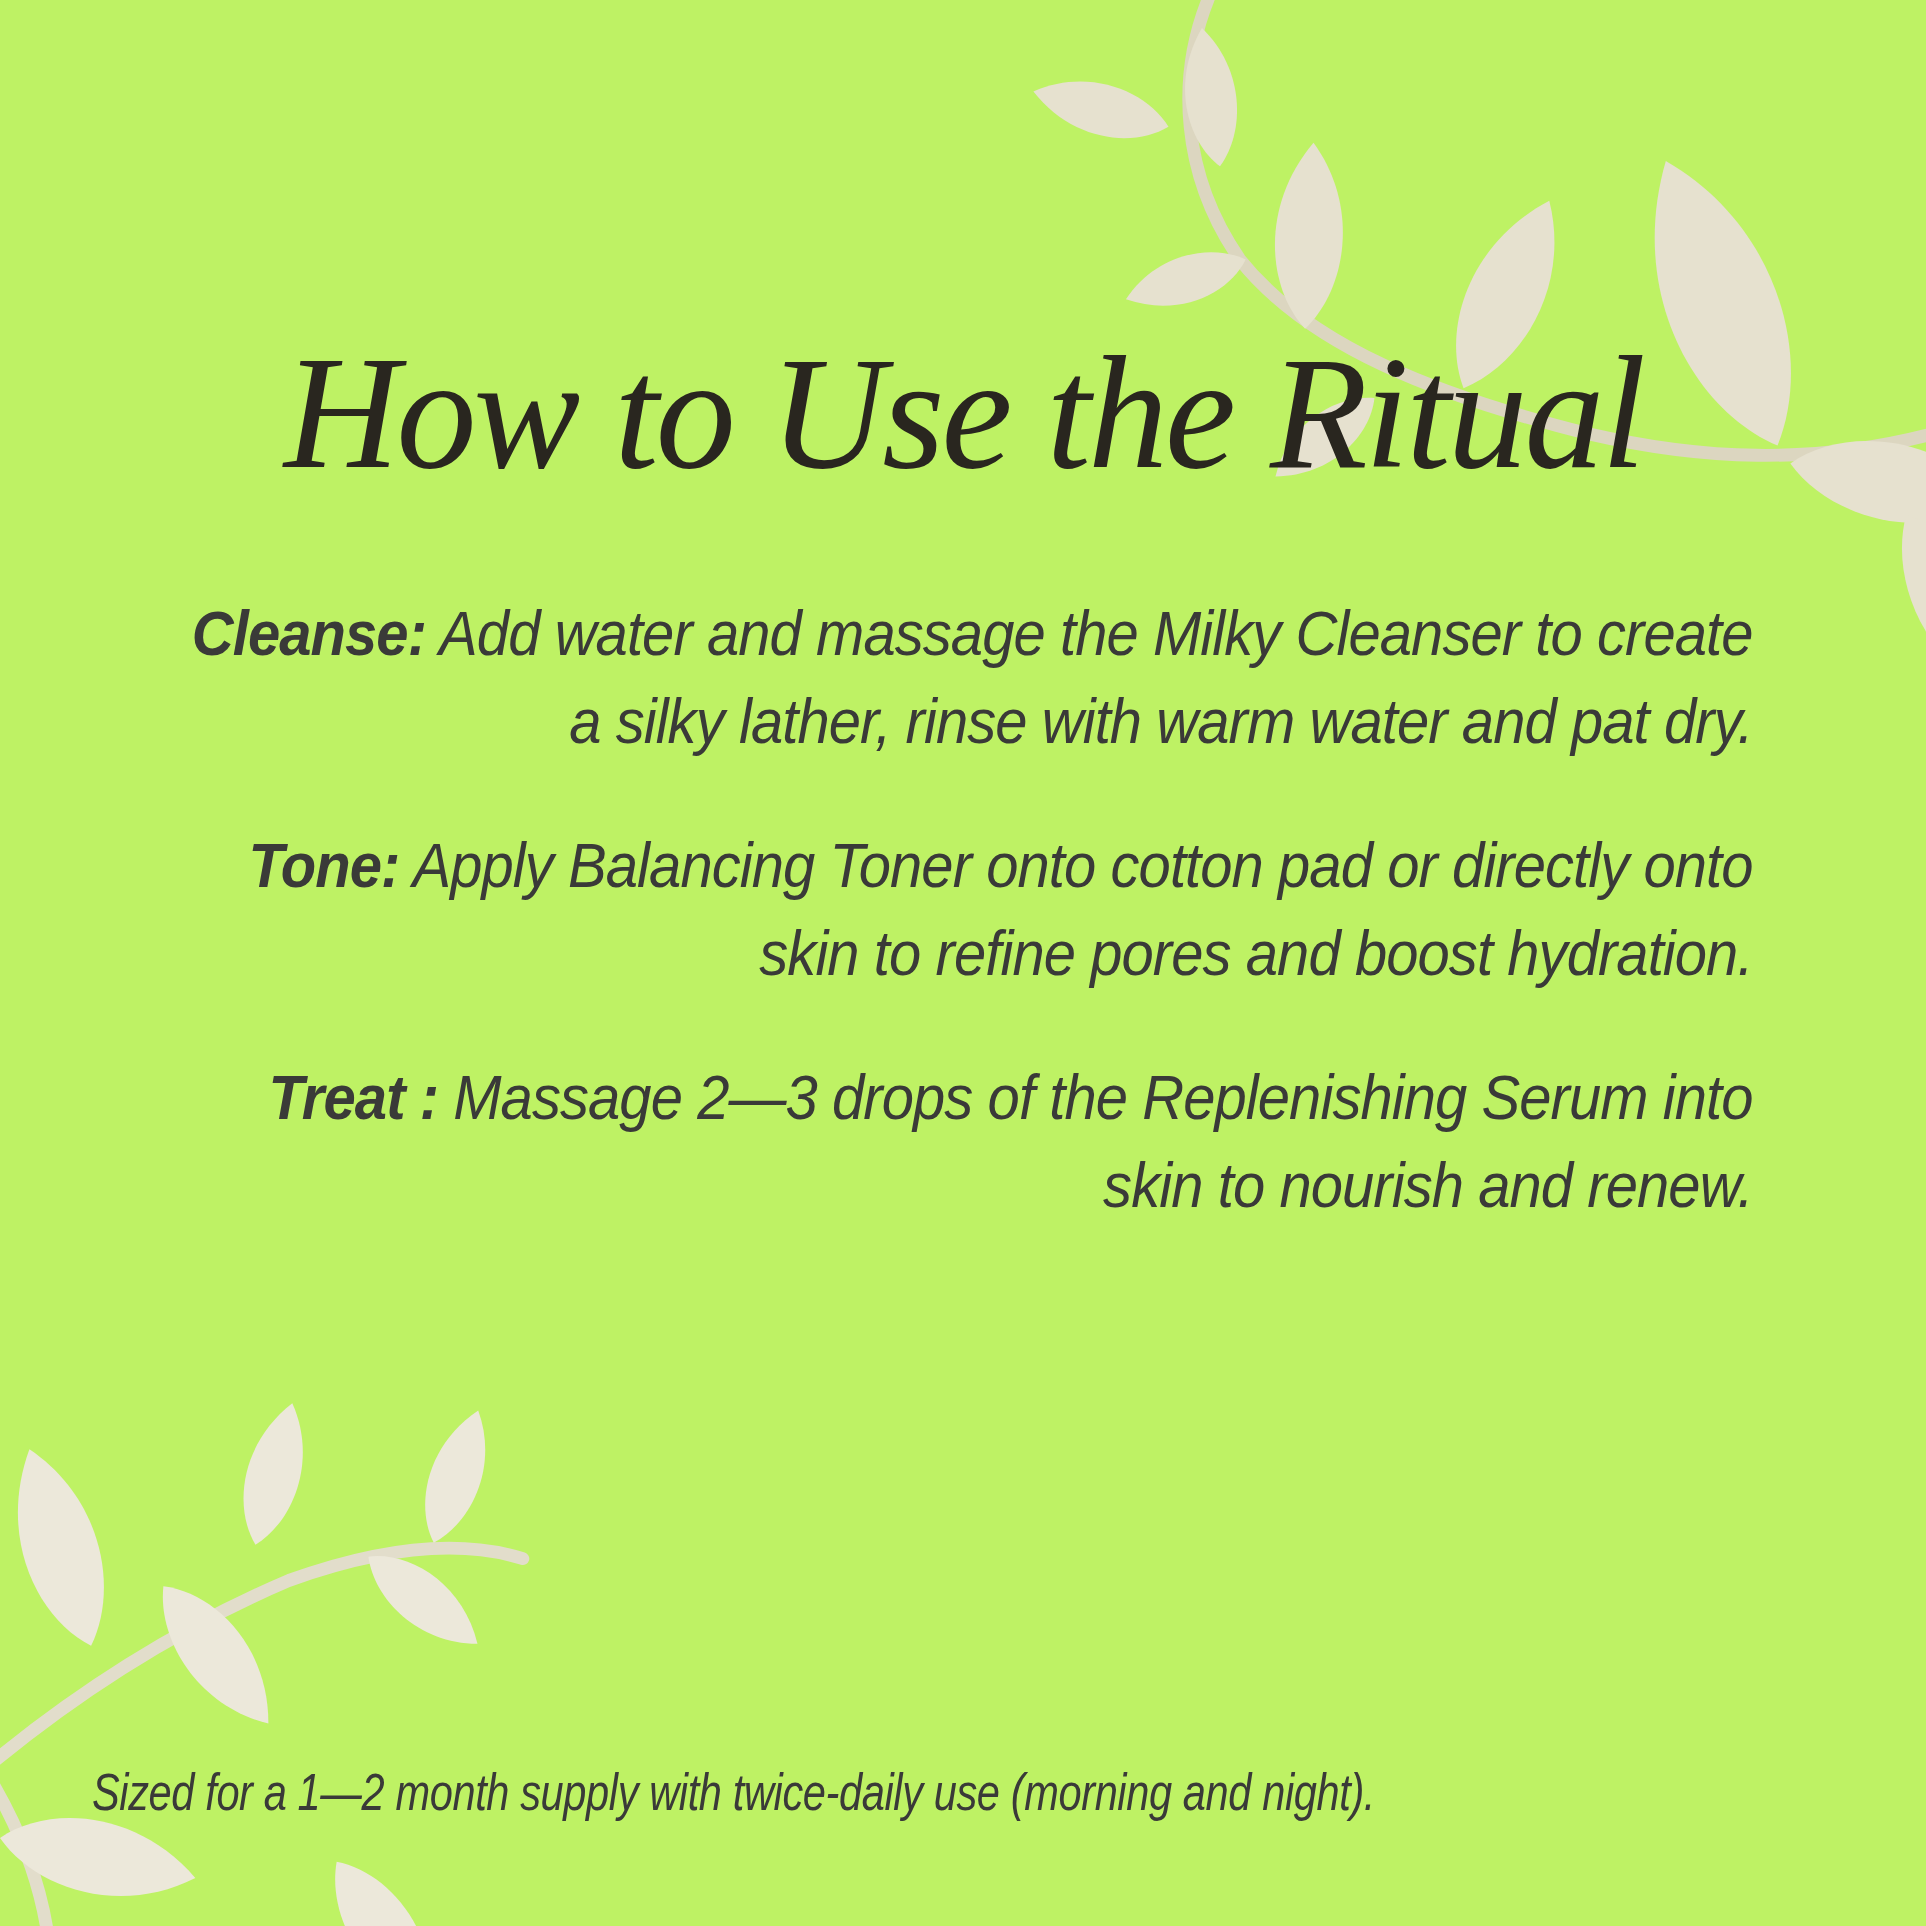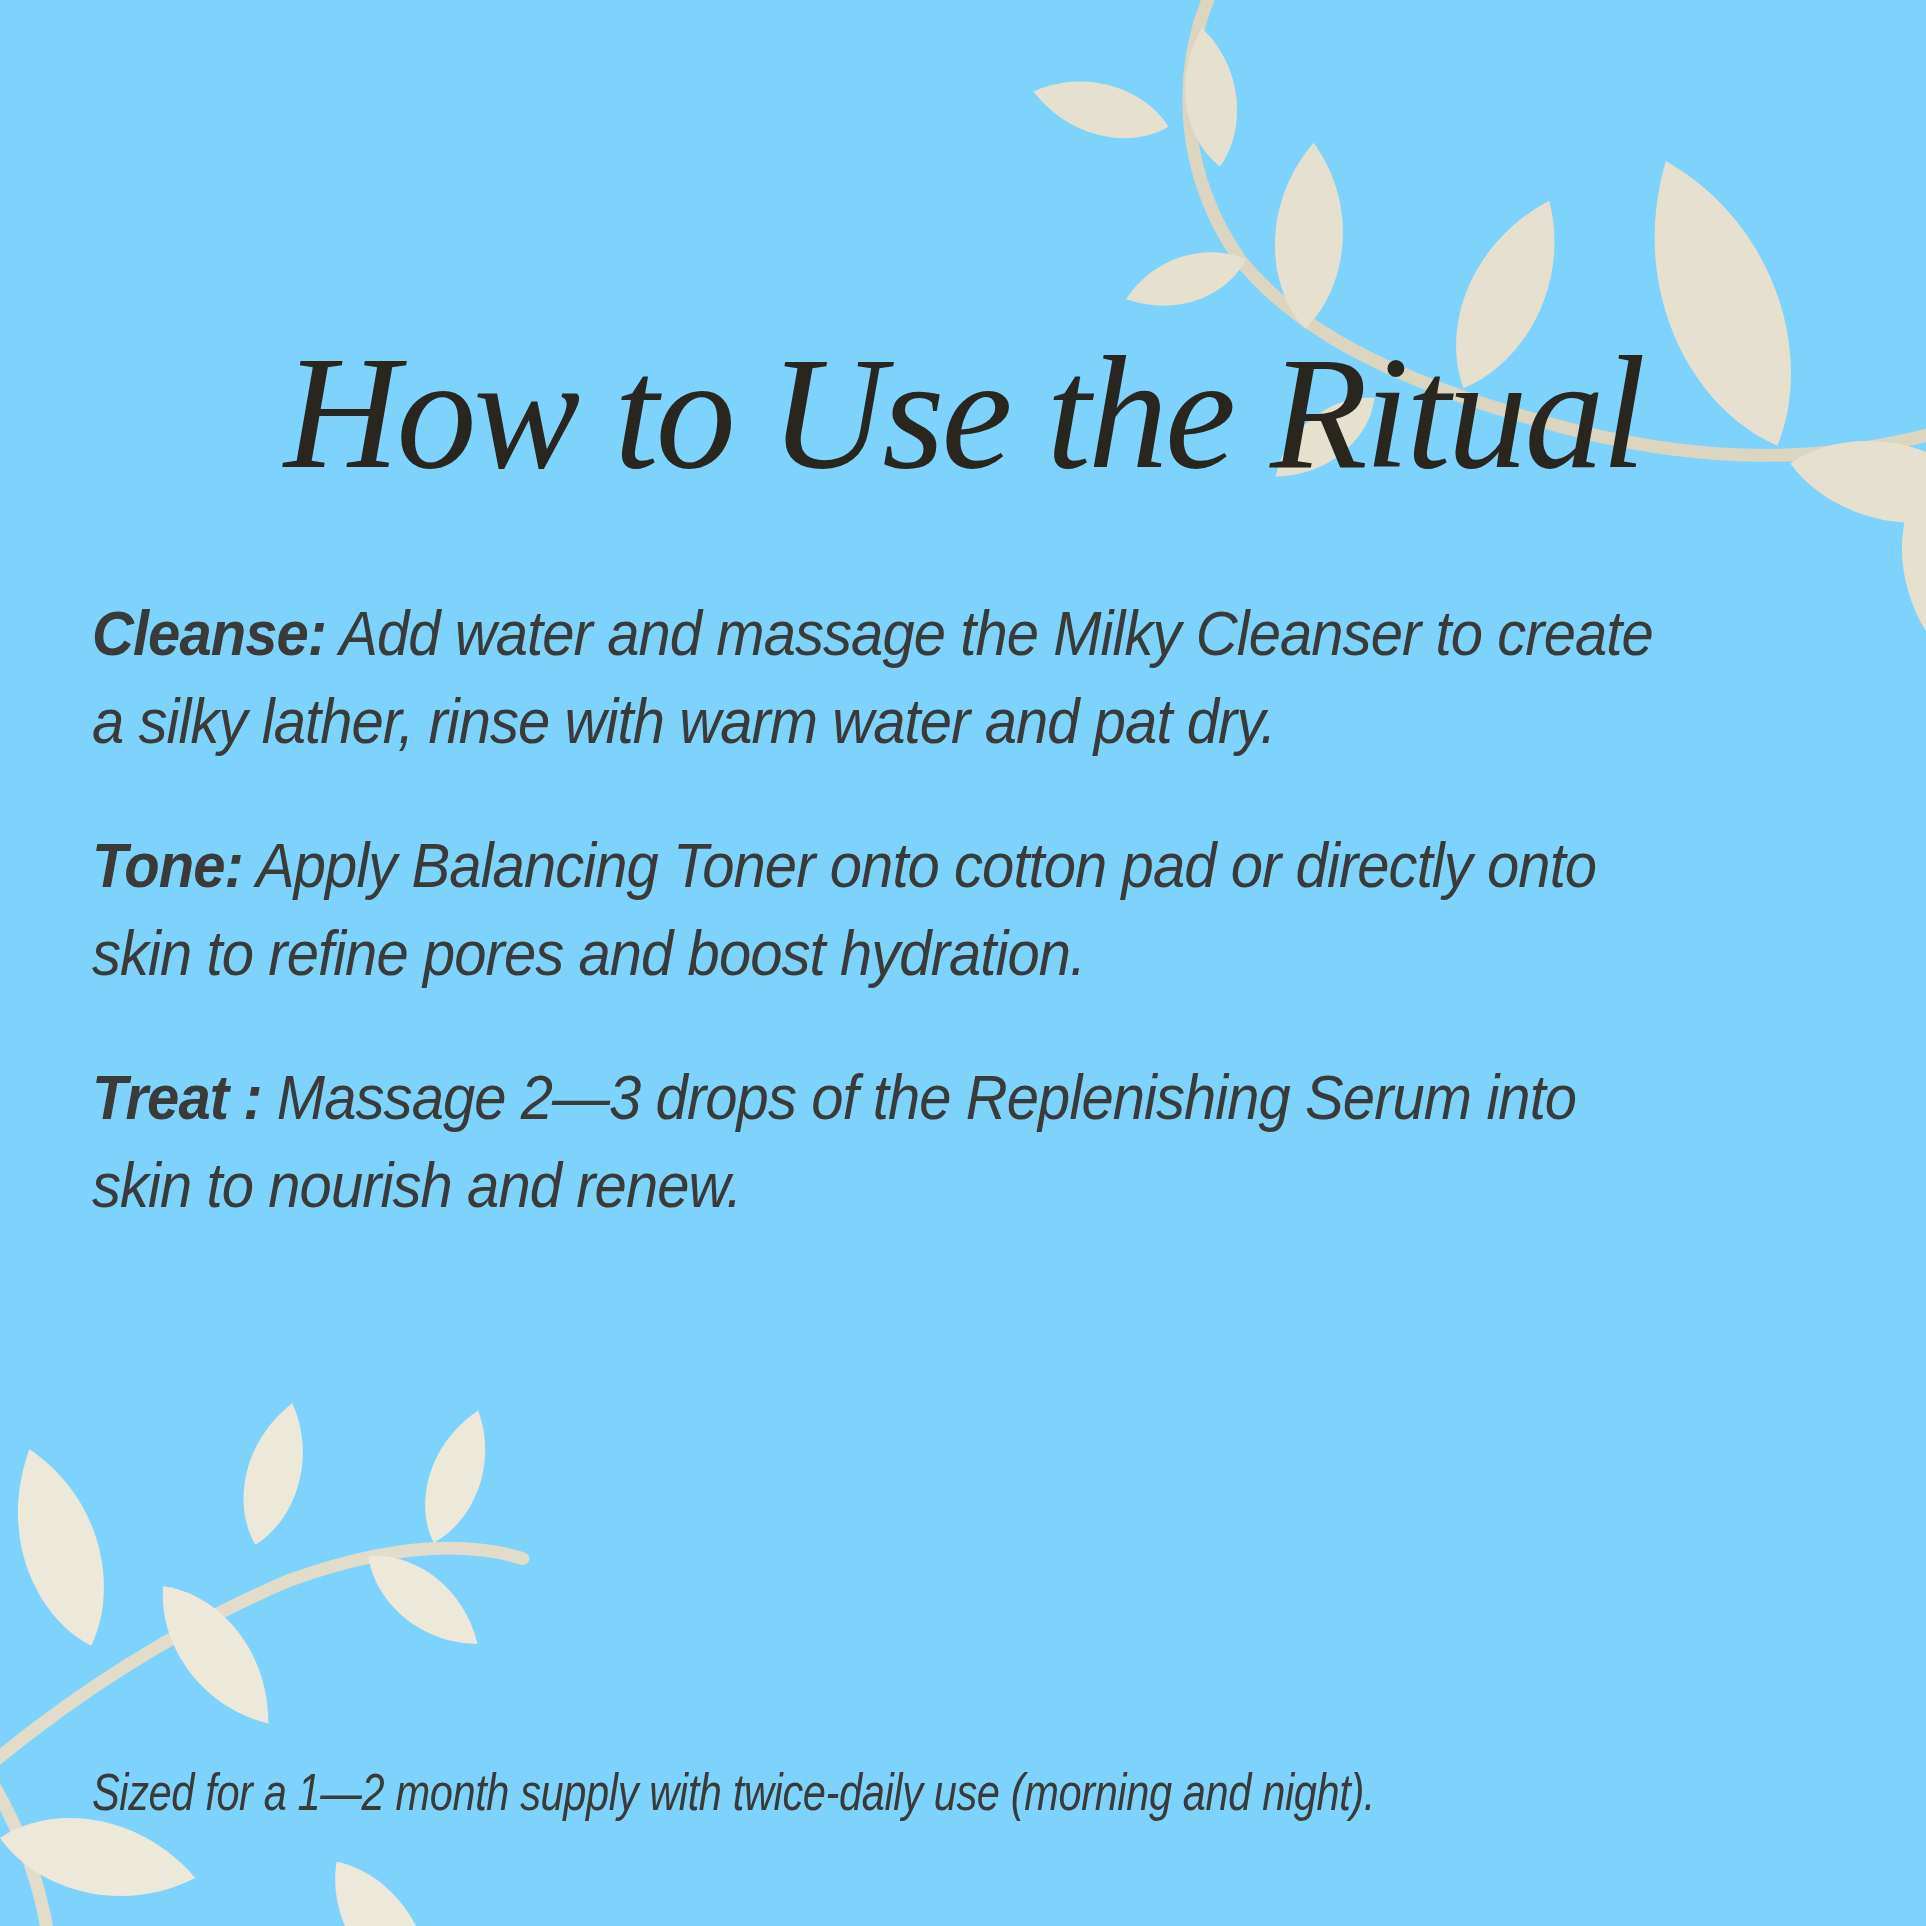--- a/index.html
+++ b/index.html
@@ -1,23 +1,23 @@
 <!DOCTYPE html>
 <html><head>
 <meta charset="utf-8">
 <style>
   html,body{margin:0;padding:0;background:#ffffff;}
-  .canvas{position:relative;width:1927px;height:1927px;background:#7dd3fc;overflow:hidden;
+  .canvas{position:relative;width:1927px;height:1927px;background:#bef264;overflow:hidden;
           font-family:"Liberation Sans",sans-serif;}
   .deco{position:absolute;left:0;top:0;width:1927px;height:1927px;z-index:0;}
   .content{position:absolute;inset:0;z-index:1;}
   .title{position:absolute;left:0;right:0;top:333px;margin:0;text-align:center;
          font-family:"Liberation Serif",serif;font-style:italic;font-weight:400;
          font-size:160px;line-height:1;letter-spacing:-3px;color:#29261f;}
-  .steps{position:absolute;left:92px;top:589px;right:30px;}
+  .steps{position:absolute;left:92px;top:589px;right:30px;text-align:right;}
   .step{margin:0 0 56px 0;font-style:italic;font-weight:400;font-size:63px;line-height:88px;
         letter-spacing:-1px;color:#3a3a38;transform:scaleX(.92);transform-origin:0 0;}
   .step-line{display:block;white-space:nowrap;}
   .step-label{font-weight:700;font-style:italic;}
   .footnote{position:absolute;left:92px;top:1760px;margin:0;font-style:italic;font-weight:400;
             font-size:52px;line-height:1.25;letter-spacing:-0.5px;color:#3a3a38;
             transform:scaleX(.8);transform-origin:0 0;white-space:nowrap;}
 </style>
 </head>
 <body>

